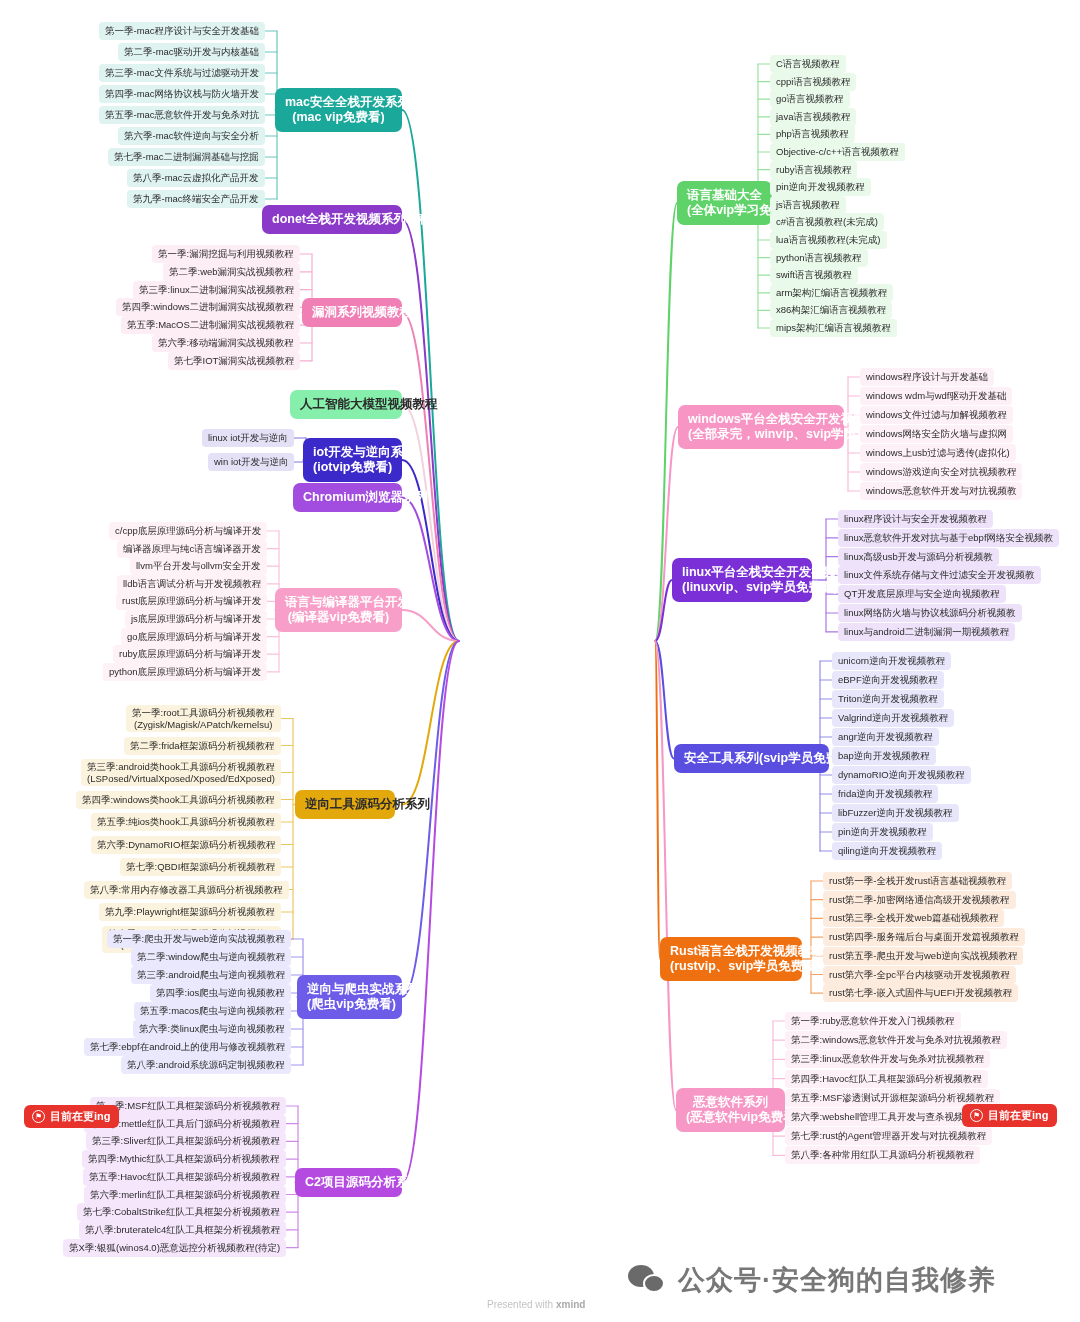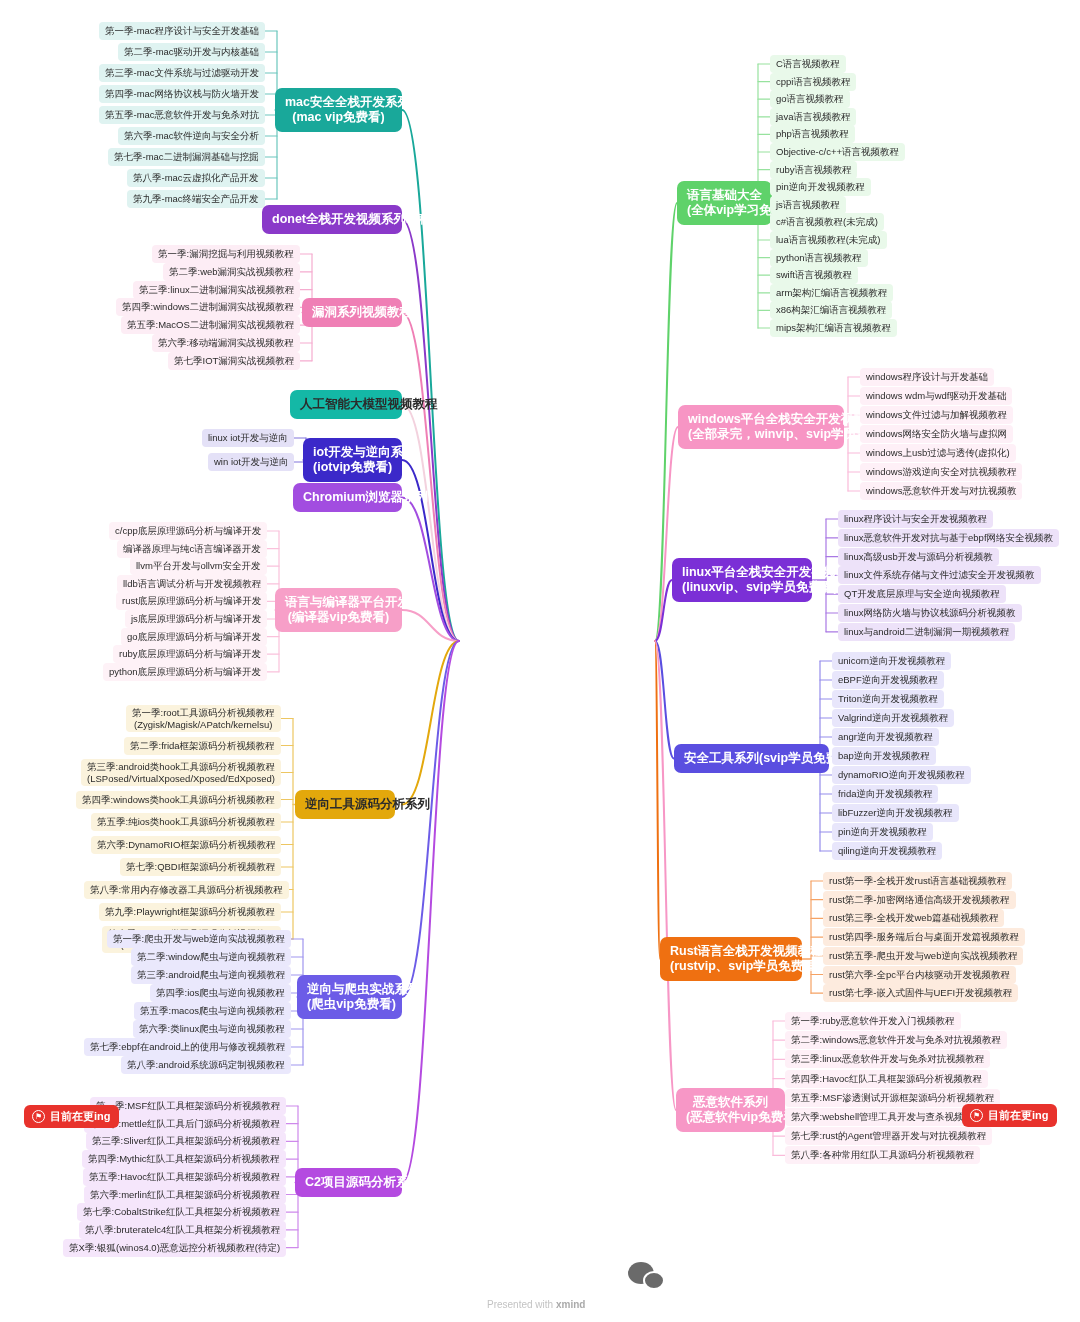--- a/index.html
+++ b/index.html
@@ -279,21 +279,21 @@
       </div>
       <div class="node leaf" style="background: rgb(253, 237, 245); top: 316.2px; left: 121px;">
         <div>第五季:MacOS二进制漏洞实战视频教程</div>
       </div>
       <div class="node leaf" style="background: rgb(253, 237, 245); top: 334px; left: 152px;">
         <div>第六季:移动端漏洞实战视频教程</div>
       </div>
       <div class="node leaf" style="background: rgb(253, 237, 245); top: 351.8px; left: 168px;">
         <div>第七季IOT漏洞实战视频教程</div>
       </div>
-      <div class="node branch dark-text" style="background: #14b8a6; left: 290px; top: 390px; width: 112px; text-align: center;">
+      <div class="node branch dark-text" style="background: #86efac; left: 290px; top: 390px; width: 112px; text-align: center;">
         <div>人工智能大模型视频教程</div>
       </div>
       <div class="node branch" style="background: rgb(59, 41, 201); left: 303px; top: 438px; width: 99px;">
         <div>iot开发与逆向系列</div>
         <div>(iotvip免费看)</div>
       </div>
       <div class="node leaf" style="background: rgb(228, 225, 247); top: 429px; left: 202px;">
         <div>linux iot开发与逆向</div>
       </div>
       <div class="node leaf" style="background: rgb(228, 225, 247); top: 453px; left: 208px;">
@@ -627,17 +627,18 @@
   <div class="badge badge-sm" id="badge-right" style="left: 962px; top: 1104px;">
     <span class="flag">⚑</span>
     <span>目前在更ing</span>
   </div>
 
   <div id="footer-wm">
     <span id="wm-bubbles">
       <span class="b1"></span>
         <span class="b2"></span>
     </span>
+    <span>公众号·安全狗的自我修养</span>
   </div>
   <div id="xmind-credit">
     <span>Presented with </span><b>xmind</b>
   </div>
 </div>
 
 </body></html>

